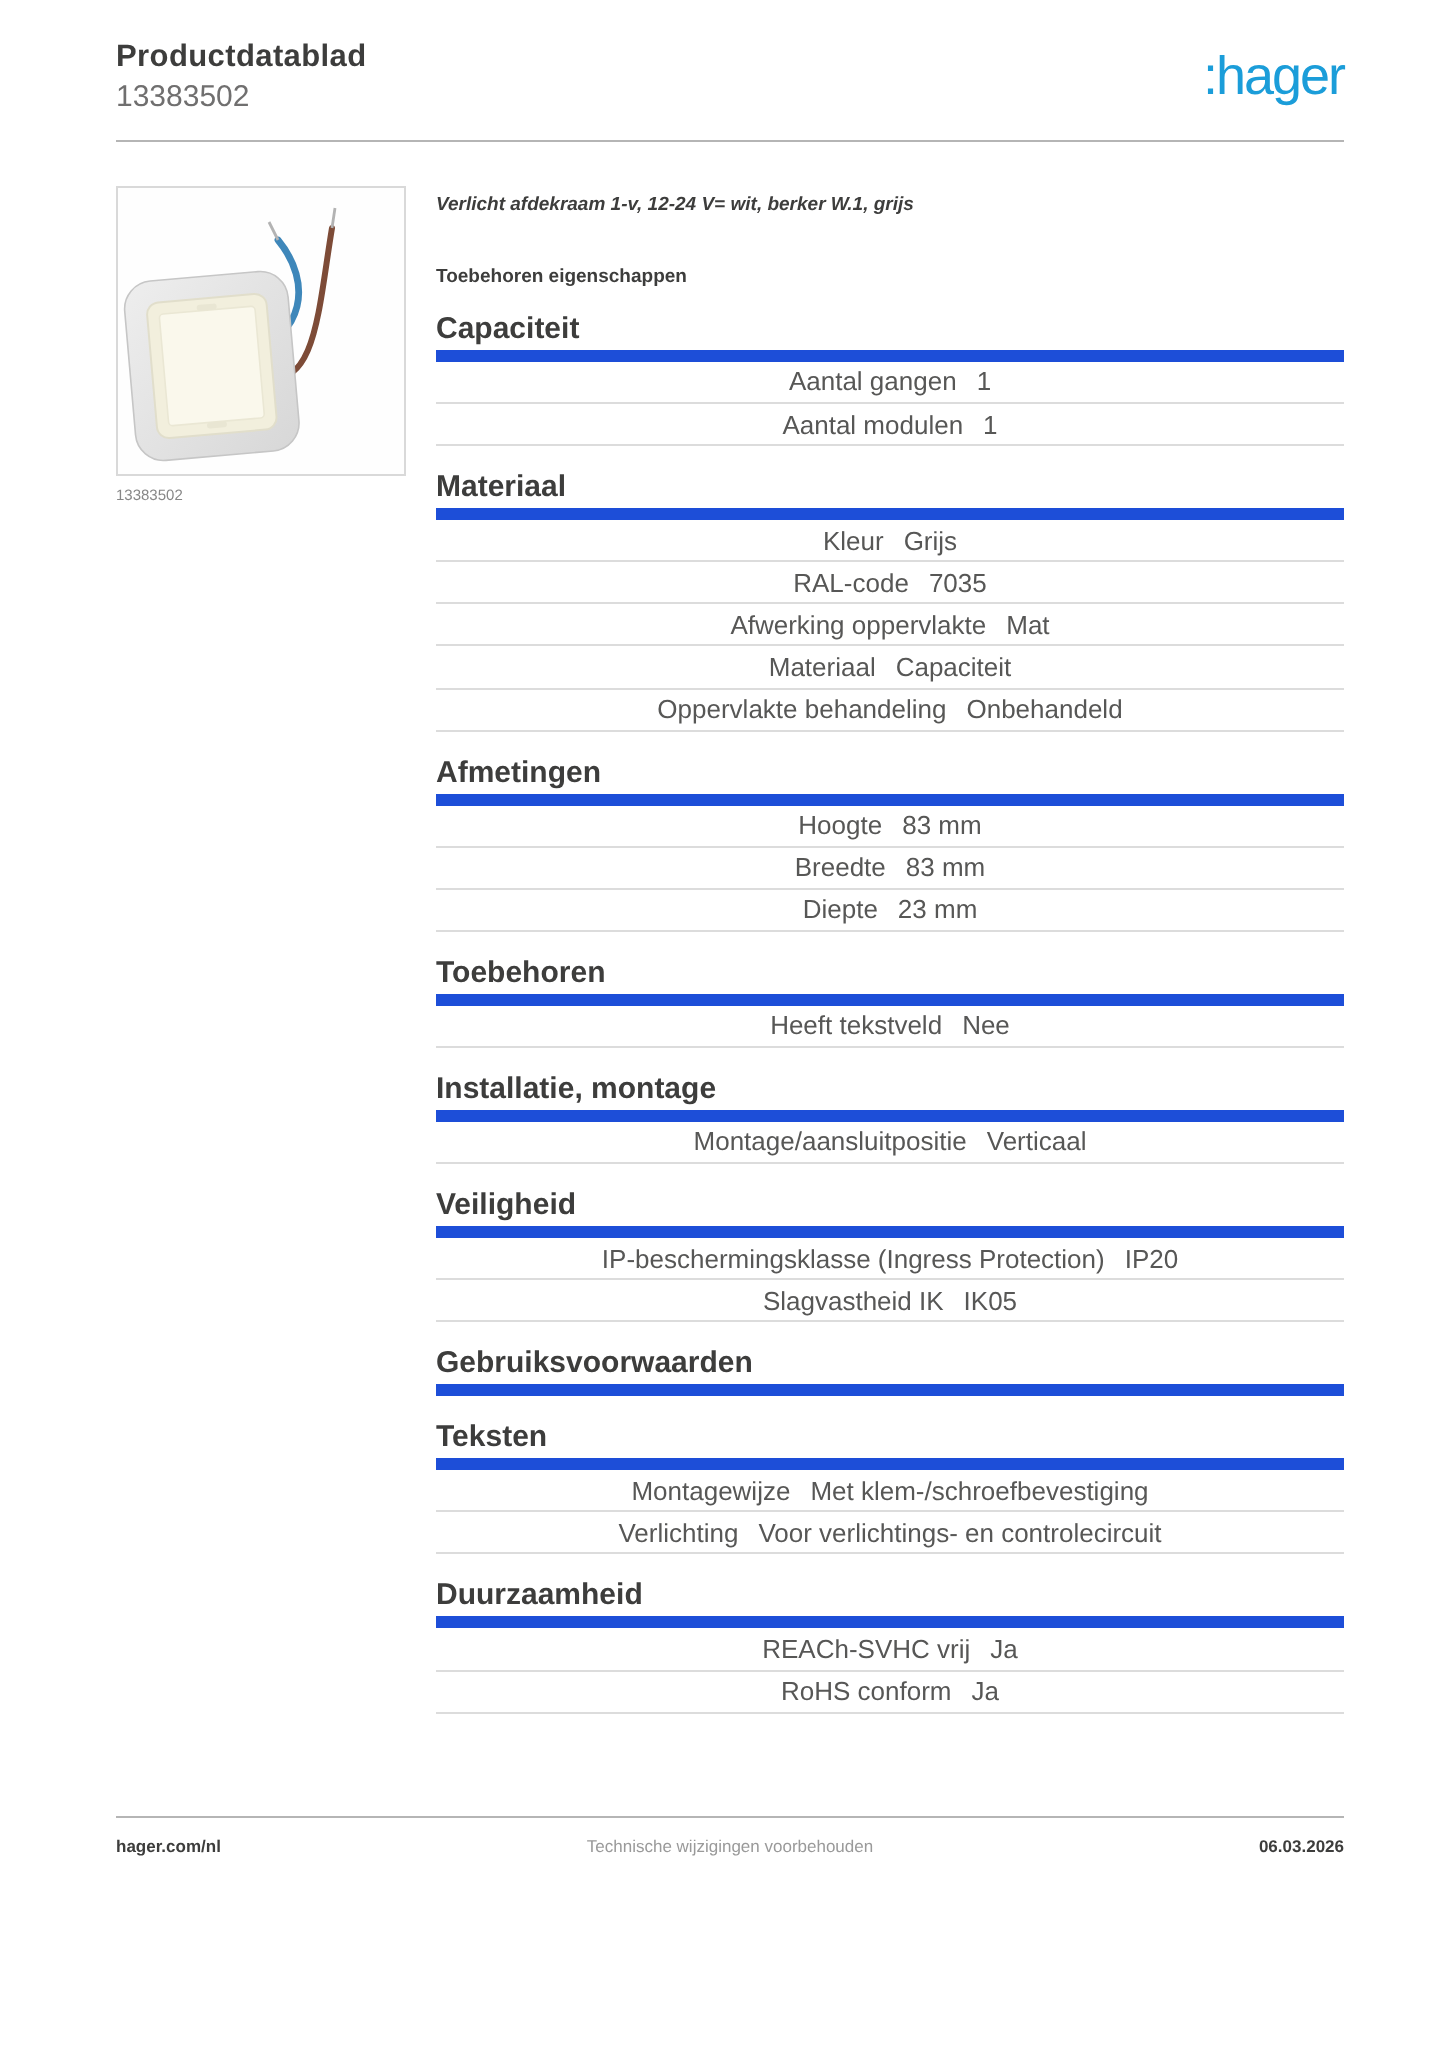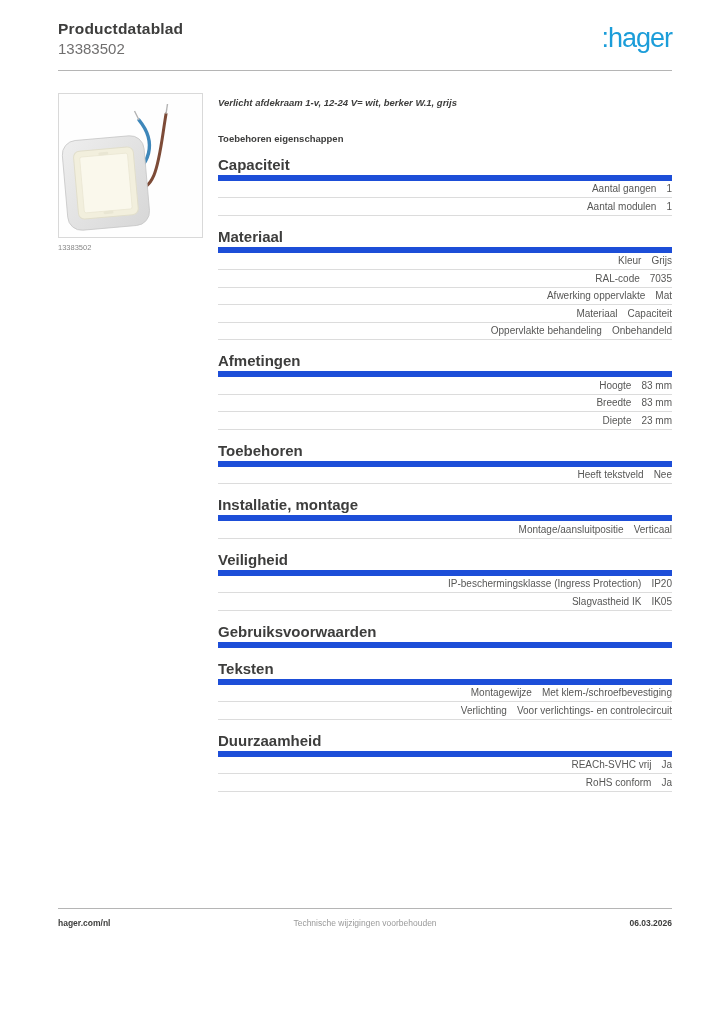--- a/index.html
+++ b/index.html
@@ -48,24 +48,24 @@
   }
   .specs-heading {
     margin:24px 0 0 0; font-size:9.5px; font-weight:bold; color:#3d3d3c;
   }
   .spec-section { margin-top:12px; }
   .spec-section-title {
     font-size:15px; font-weight:bold; color:#3d3d3c;
     padding-bottom:2px; border-bottom:6px solid #1d4ed8;
   }
   .spec-row {
-    display:flex; justify-content:flex-end; align-items:baseline;
+    display:flex; justify-content:center; align-items:baseline;
     border-bottom:1px solid #dcdcdc;
     padding:2.5px 0 2px 0;
-    font-size:10px; color:#575756; line-height:1.2;
+    font-size:13px; color:#575756; line-height:1.2;
   }
   .spec-label { text-align:left; padding-right:10px; }
   .spec-value { text-align:right; white-space:nowrap; }
   
   .footer { position:absolute; left:58px; right:52px; bottom:12px; }
   .footer-rule { border-top:1px solid #b5b5b5; height:0; }
   .footer-row {
     position:relative; display:flex; justify-content:space-between;
     margin-top:9px; font-size:8.5px; line-height:1.2;
   }

